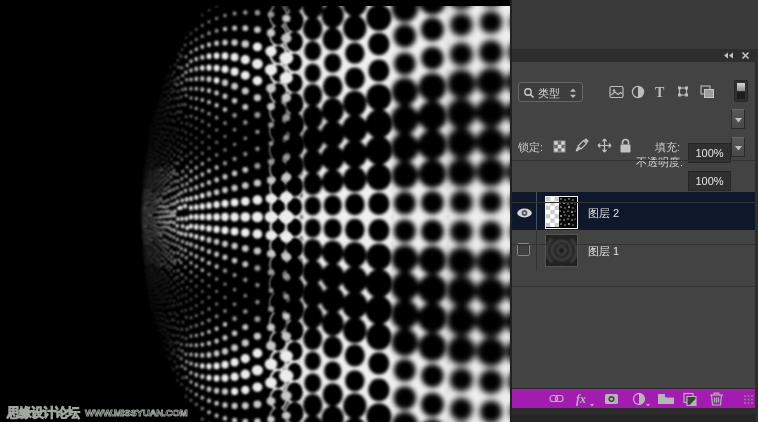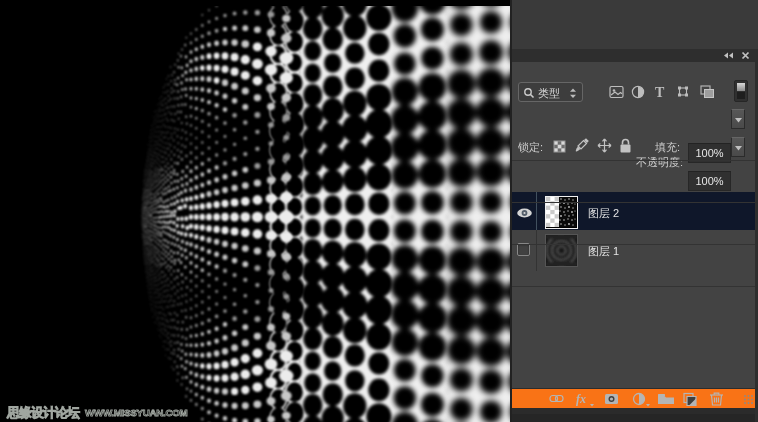--- a/index.html
+++ b/index.html
@@ -15,21 +15,21 @@
 .row{position:absolute;left:0;width:243px;color:#cfcfcf;font-size:11px;}
 .sep{position:absolute;left:0;width:243px;height:1px;background:#333333;}
 .well{position:absolute;background:#303030;border:1px solid #272727;border-top:1px solid #232323;
 color:#e6e6e6;font-size:11px;text-align:center;margin-top:34px;}
 .ddl{position:absolute;background:linear-gradient(#575757,#4a4a4a);border:1px solid #2b2b2b;
 border-top-color:#666;color:#dcdcdc;font-size:11px;}
 .lyr{position:absolute;left:0;width:243px;height:41px;background:#434343;}
 .lyr .thumb{position:absolute;left:33px;top:4px;width:33px;height:33px;}
 .lname{position:absolute;left:76px;top:14px;font-size:11px;color:#e4e4e4;}
 .eyecol{position:absolute;left:0;top:0;width:25px;height:41px;border-right:1px solid #333;}
-#toolbar{position:absolute;left:0;top:339px;width:243px;height:20px;background:#f97316;border-top:1px solid #2c2c2c;}
+#toolbar{position:absolute;left:0;top:339px;width:243px;height:20px;background:#a21caf;border-top:1px solid #2c2c2c;}
 #botstrip{position:absolute;left:0;top:359px;width:243px;height:6px;background:#2b2b2b;}
 #botdark{position:absolute;left:0;top:365px;width:243px;height:8px;background:#262626;}
 </style></head><body>
 <div id="stage">
 <div id="canvasarea">
 <svg width="512" height="422" viewBox="0 0 512 422">
 <rect width="512" height="422" fill="#000"></rect>
 <defs>
 <filter id="b0" x="-30%" y="-30%" width="160%" height="160%">
             <feGaussianBlur stdDeviation="0.8"></feGaussianBlur>

